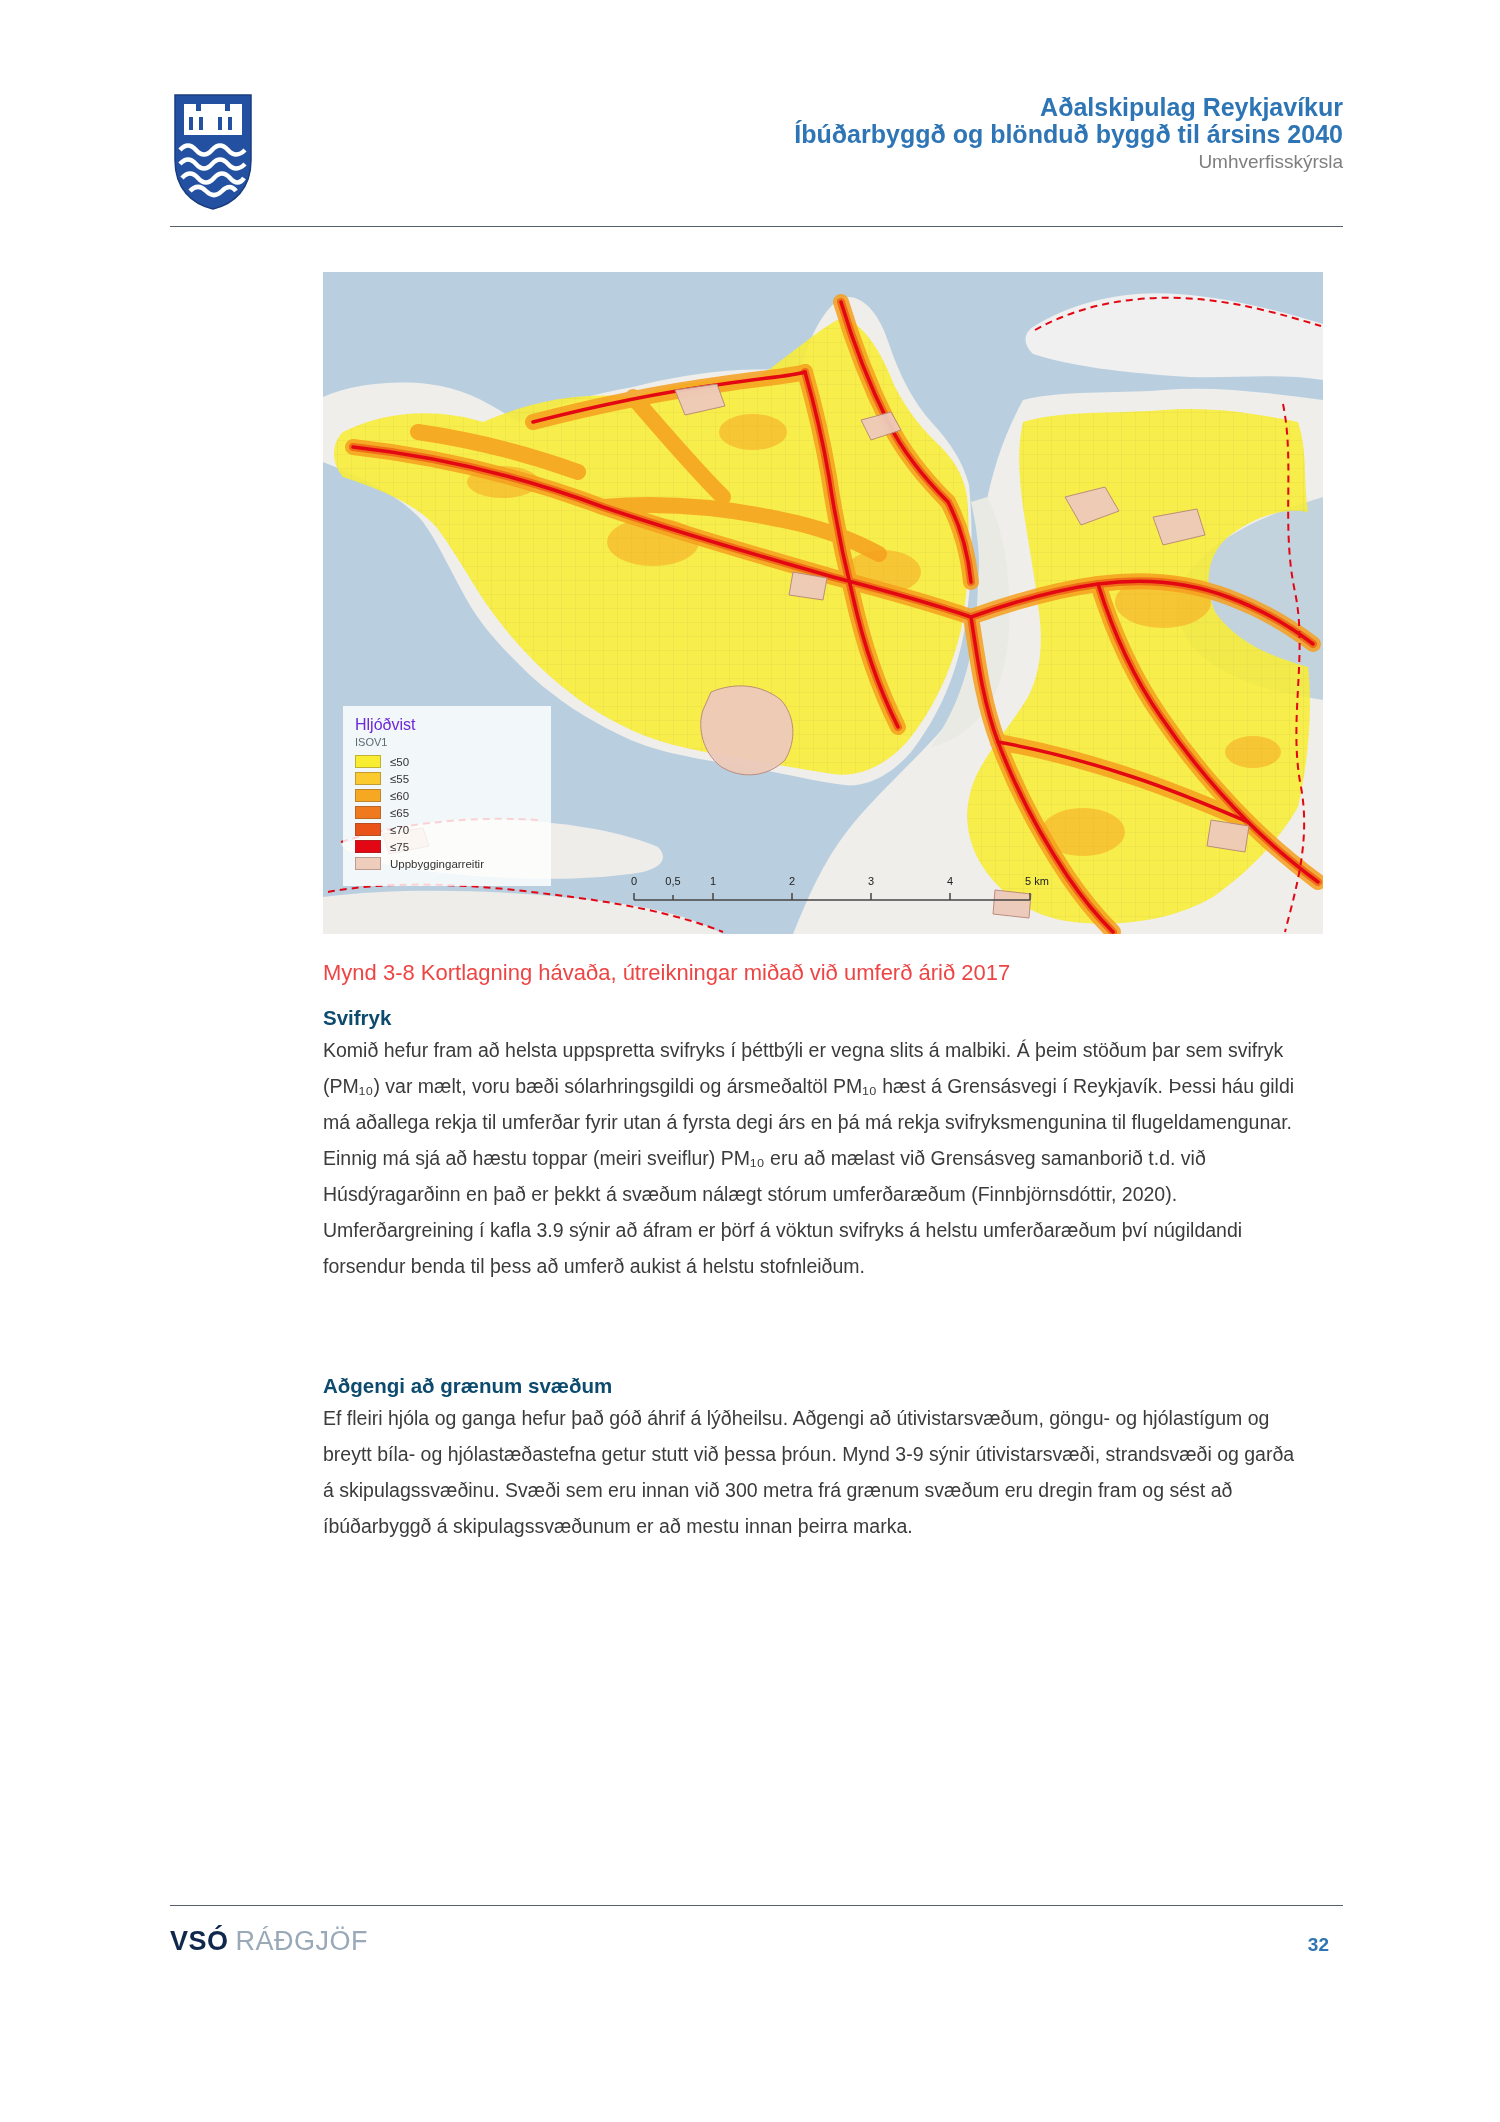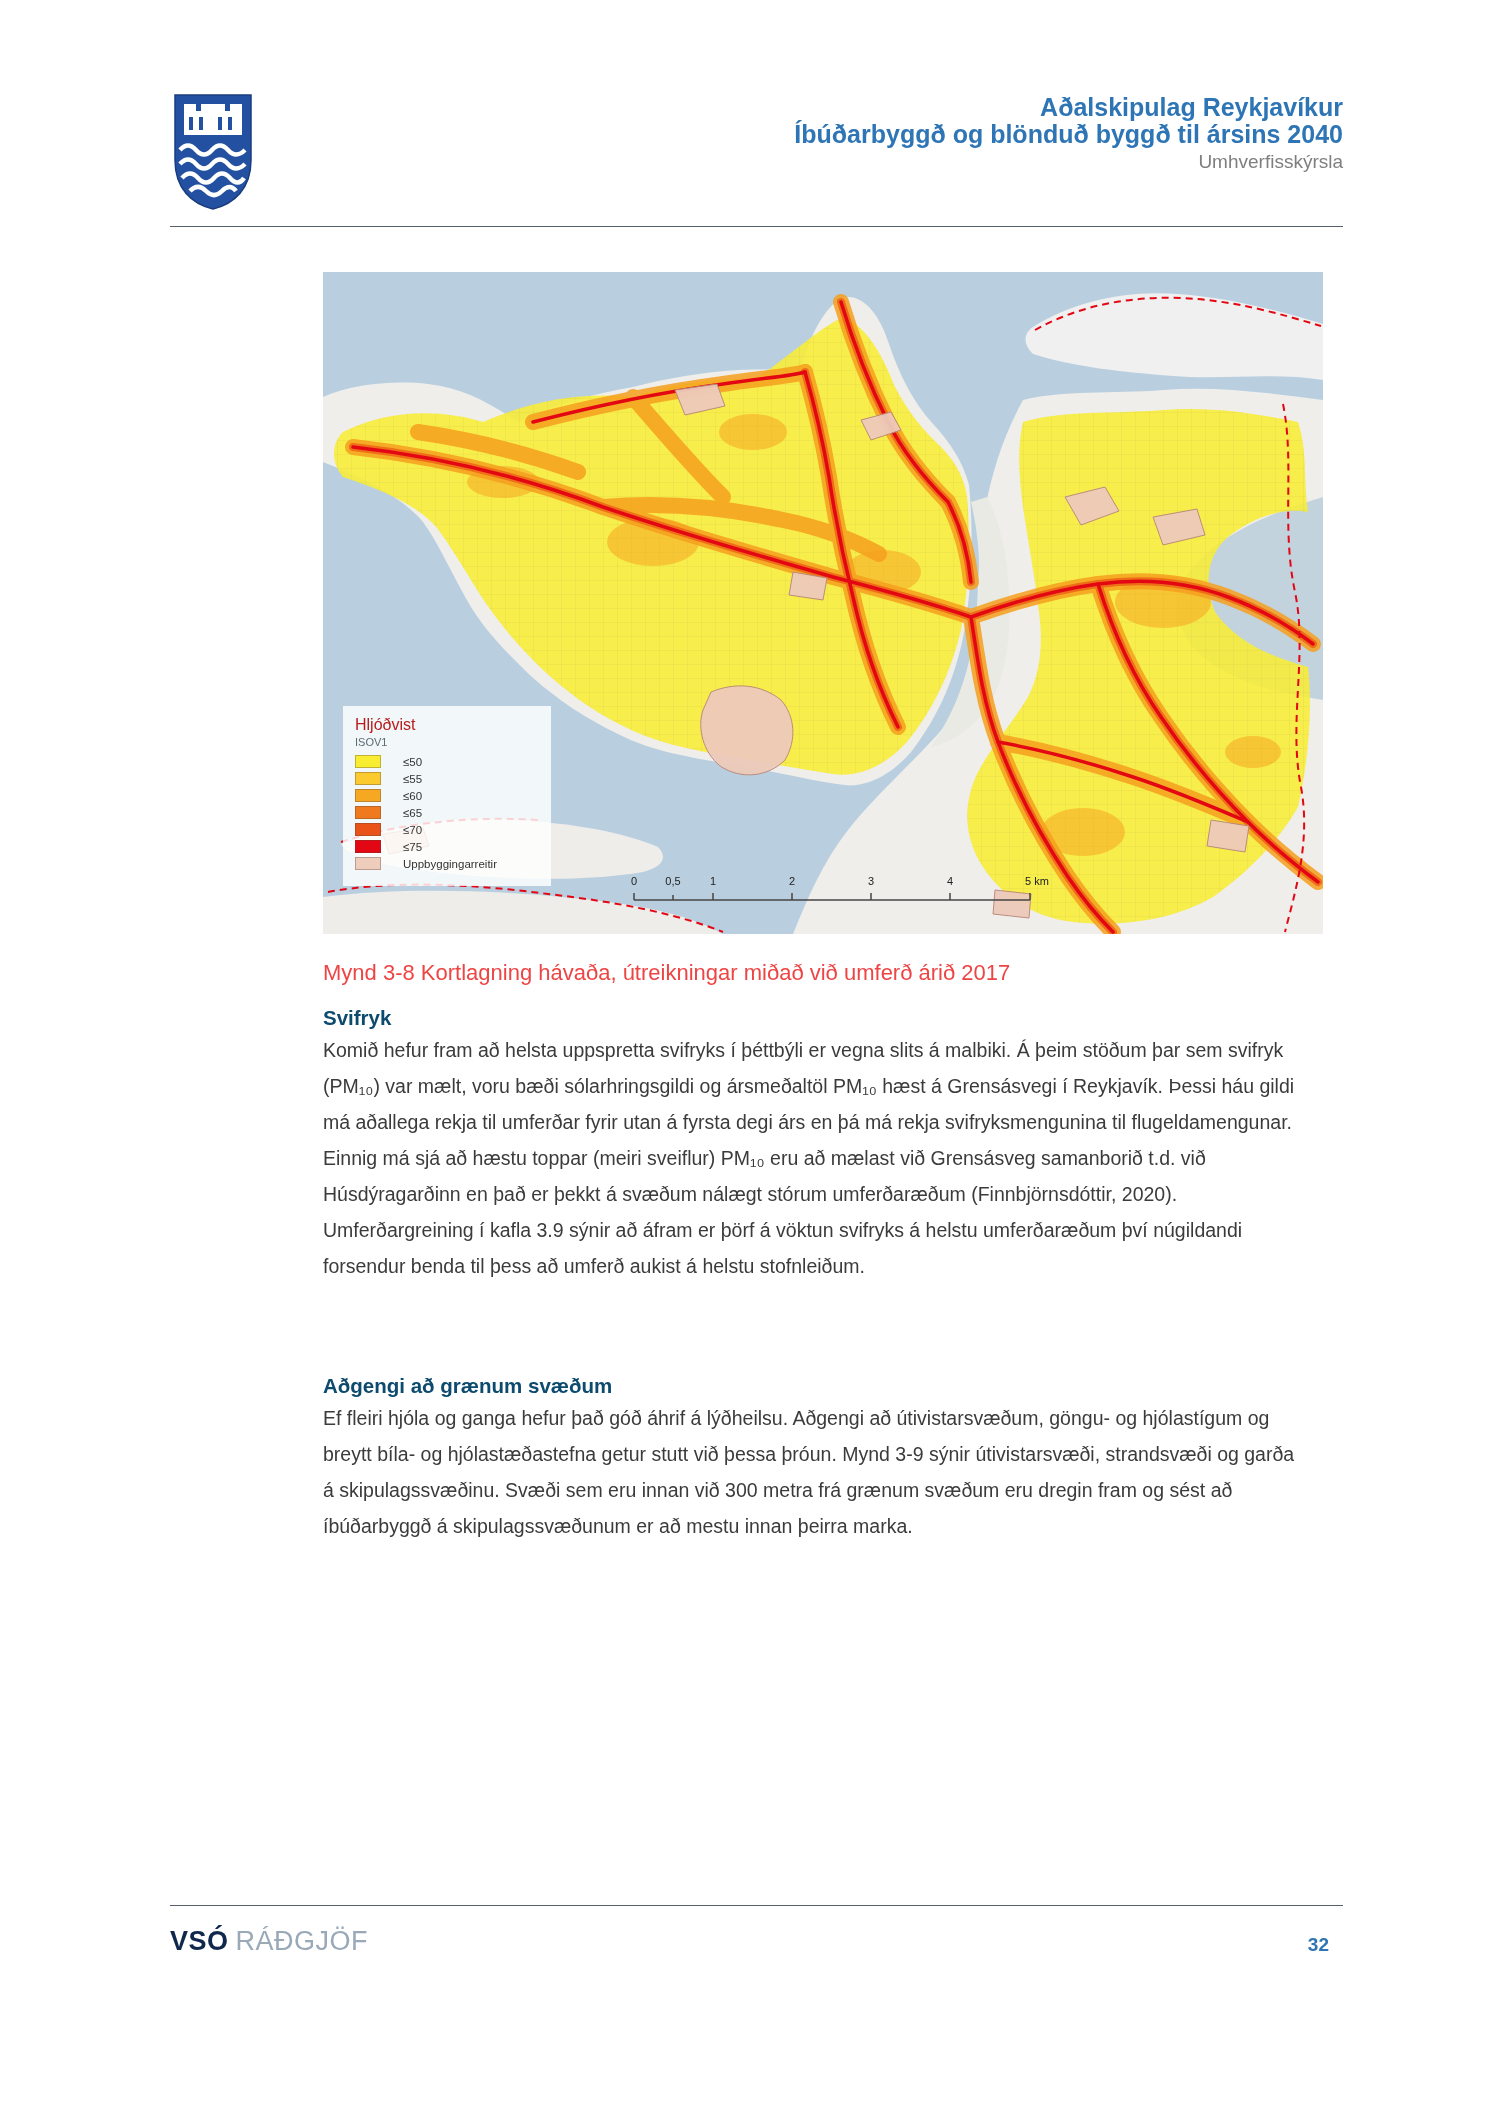--- a/index.html
+++ b/index.html
@@ -36,23 +36,23 @@
     position:absolute; left:323px; top:272px; width:1000px; height:662px;
     background:#b9cfe0; overflow:hidden;
   }
   .map-wrap svg.mapsvg { position:absolute; inset:0; width:100%; height:100%; }
 
   .legend {
     position:absolute; left:20px; top:434px; width:208px;
     background:rgba(255,255,255,0.82);
     padding:10px 12px 12px 12px;
   }
-  .legend-title { font-size:16px; color:#b91c1c; margin-bottom:2px; }
+  .legend-title { font-size:16px; color:#6d28d9; margin-bottom:2px; }
   .legend-sub   { font-size:11px; color:#5c6a74; margin-bottom:7px; }
-  .legend-item  { display:flex; align-items:center; gap:22px; margin:4px 0; }
+  .legend-item  { display:flex; align-items:center; gap:9px; margin:4px 0; }
   .legend-item .swatch {
     width:26px; height:13px; flex:0 0 auto;
     border:1px solid rgba(90,70,60,0.35);
   }
   .legend-item .lbl { font-size:11.5px; color:#333; }
 
   .scale-label {
     position:absolute; top:603px; font-size:11px; color:#222;
     transform:translateX(-50%); white-space:nowrap;
   }

